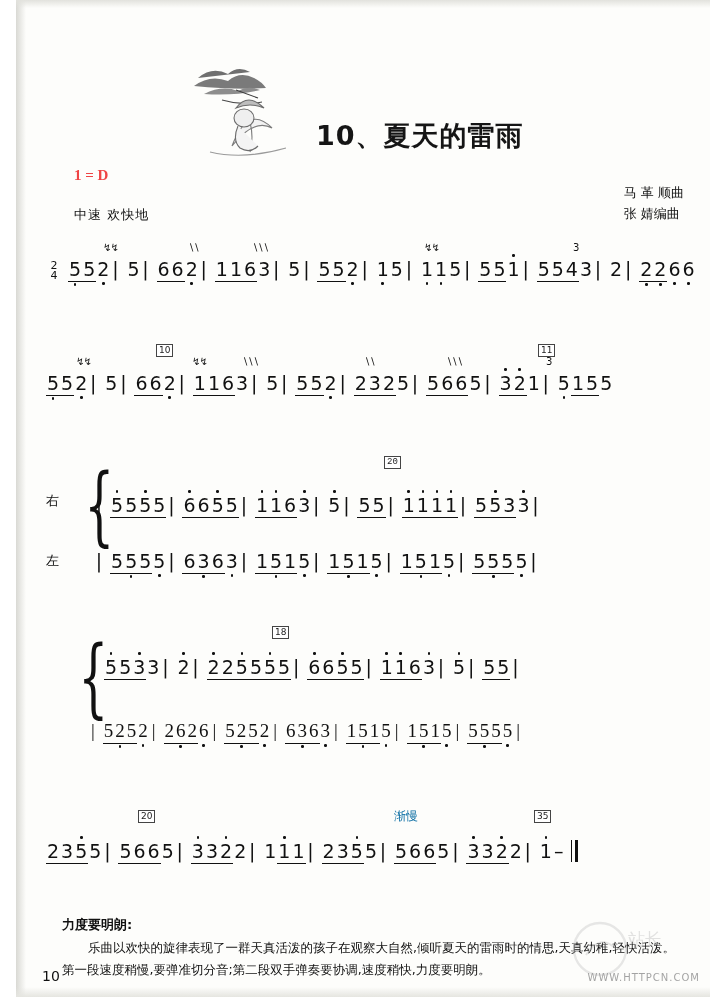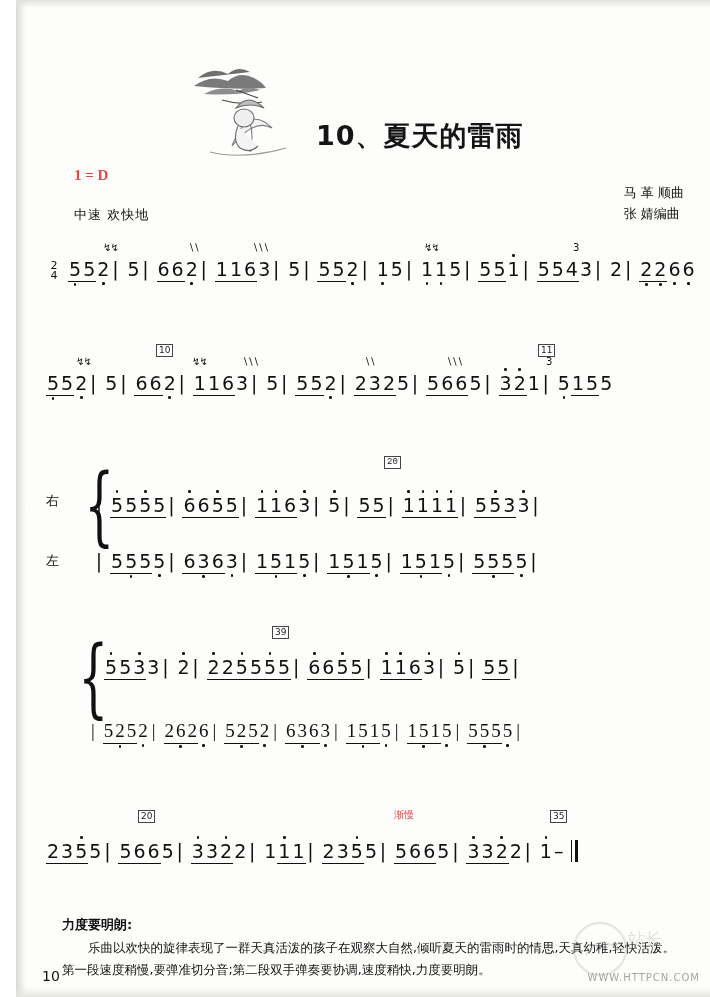--- a/index.html
+++ b/index.html
@@ -188,22 +188,22 @@
     position: absolute;
     font-family: "DejaVu Serif", serif;
     font-size: 86px;
     line-height: 86px;
     color: #111;
     transform: scaleX(0.55);
   }
   .expr {
     position: absolute;
     font-family: "DejaVu Sans", sans-serif;
-    font-size: 10px;
-    color: #ef4444;
+    font-size: 12px;
+    color: #0369a1;
   }
   .endbar {
     display: inline-block;
     position: relative;
     width: 9px;
     height: 22px;
     vertical-align: -4px;
   }
   .endbar i {
     position: absolute;
@@ -372,21 +372,21 @@
         <span class="n u1">6</span><span class="n u1 dotd">3</span><span class="n u1">6</span><span class="n dotd">3</span><span class="bar">|</span>
         <span class="n u1">1</span><span class="n u1 dotd">5</span><span class="n u1">1</span><span class="n dotd">5</span><span class="bar">|</span>
         <span class="n u1">1</span><span class="n u1 dotd">5</span><span class="n u1">1</span><span class="n dotd">5</span><span class="bar">|</span>
         <span class="n u1">1</span><span class="n u1 dotd">5</span><span class="n u1">1</span><span class="n dotd">5</span><span class="bar">|</span>
         <span class="n u1">5</span><span class="n u1 dotd">5</span><span class="n u1">5</span><span class="n dotd">5</span><span class="bar">|</span>
       </div>
     </div>
   </div>
 
   <div class="system" style="top:640px;">
-    <span class="measure-num" style="left:226px;top:-14px;">39</span>
+    <span class="measure-num" style="left:226px;top:-14px;">18</span>
     <span class="brace" style="left:20px;top:-6px;">{</span>
 
     <div class="staffline">
       <div class="notes" style="left:42px;top:16px;">
         <span class="bar">|</span>
         <span class="n u1 dotu">5</span><span class="n u1">5</span><span class="n u1 dotu">3</span><span class="n">3</span><span class="bar">|</span>
         <span class="n dotu">2</span><span class="bar">|</span>
         <span class="n u1 dotu">2</span><span class="n u1">2</span><span class="n u1 dotu">5</span><span class="n u1">5</span><span class="n u1 dotu">5</span><span class="n u1">5</span><span class="bar">|</span>
         <span class="n u1 dotu">6</span><span class="n u1">6</span><span class="n u1 dotu">5</span><span class="n u1">5</span><span class="bar">|</span>
         <span class="n u1 dotu">1</span><span class="n u1 dotu">1</span><span class="n u1">6</span><span class="n dotu">3</span><span class="bar">|</span>
@@ -404,21 +404,21 @@
         <span class="n u1">1</span><span class="n u1 dotd">5</span><span class="n u1">1</span><span class="n dotd">5</span><span class="bar">|</span>
         <span class="n u1">1</span><span class="n u1 dotd">5</span><span class="n u1">1</span><span class="n dotd">5</span><span class="bar">|</span>
         <span class="n u1">5</span><span class="n u1 dotd">5</span><span class="n u1">5</span><span class="n dotd">5</span><span class="bar">|</span>
       </div>
     </div>
   </div>
 
   <div class="system" style="top:822px;">
     <div class="staffline">
       <span class="measure-num" style="left:92px;top:-12px;">20</span>
-      <span class="measure-num" style="left:504px;top:-12px;text-align:center;">35</span>
+      <span class="measure-num" style="left:488px;top:-12px;text-align:center;">35</span>
       <span class="expr" style="left:348px;top:-14px;">渐慢</span>
       <div class="notes" style="top:18px;">
         <span class="n u1">2</span><span class="n u1">3</span><span class="n u1 dotu">5</span><span class="n">5</span><span class="bar">|</span>
         <span class="n u1">5</span><span class="n u1">6</span><span class="n u1">6</span><span class="n">5</span><span class="bar">|</span>
         <span class="n u1 dotu">3</span><span class="n u1">3</span><span class="n u1 dotu">2</span><span class="n">2</span><span class="bar">|</span>
         <span class="n">1</span><span class="n u1 dotu">1</span><span class="n u1">1</span><span class="bar">|</span>
         <span class="n u1">2</span><span class="n u1">3</span><span class="n u1 dotu">5</span><span class="n">5</span><span class="bar">|</span>
         <span class="n u1">5</span><span class="n u1">6</span><span class="n u1">6</span><span class="n">5</span><span class="bar">|</span>
         <span class="n u1 dotu">3</span><span class="n u1">3</span><span class="n u1 dotu">2</span><span class="n">2</span><span class="bar">|</span>
         <span class="n dotu">1</span><span class="n">–</span>

